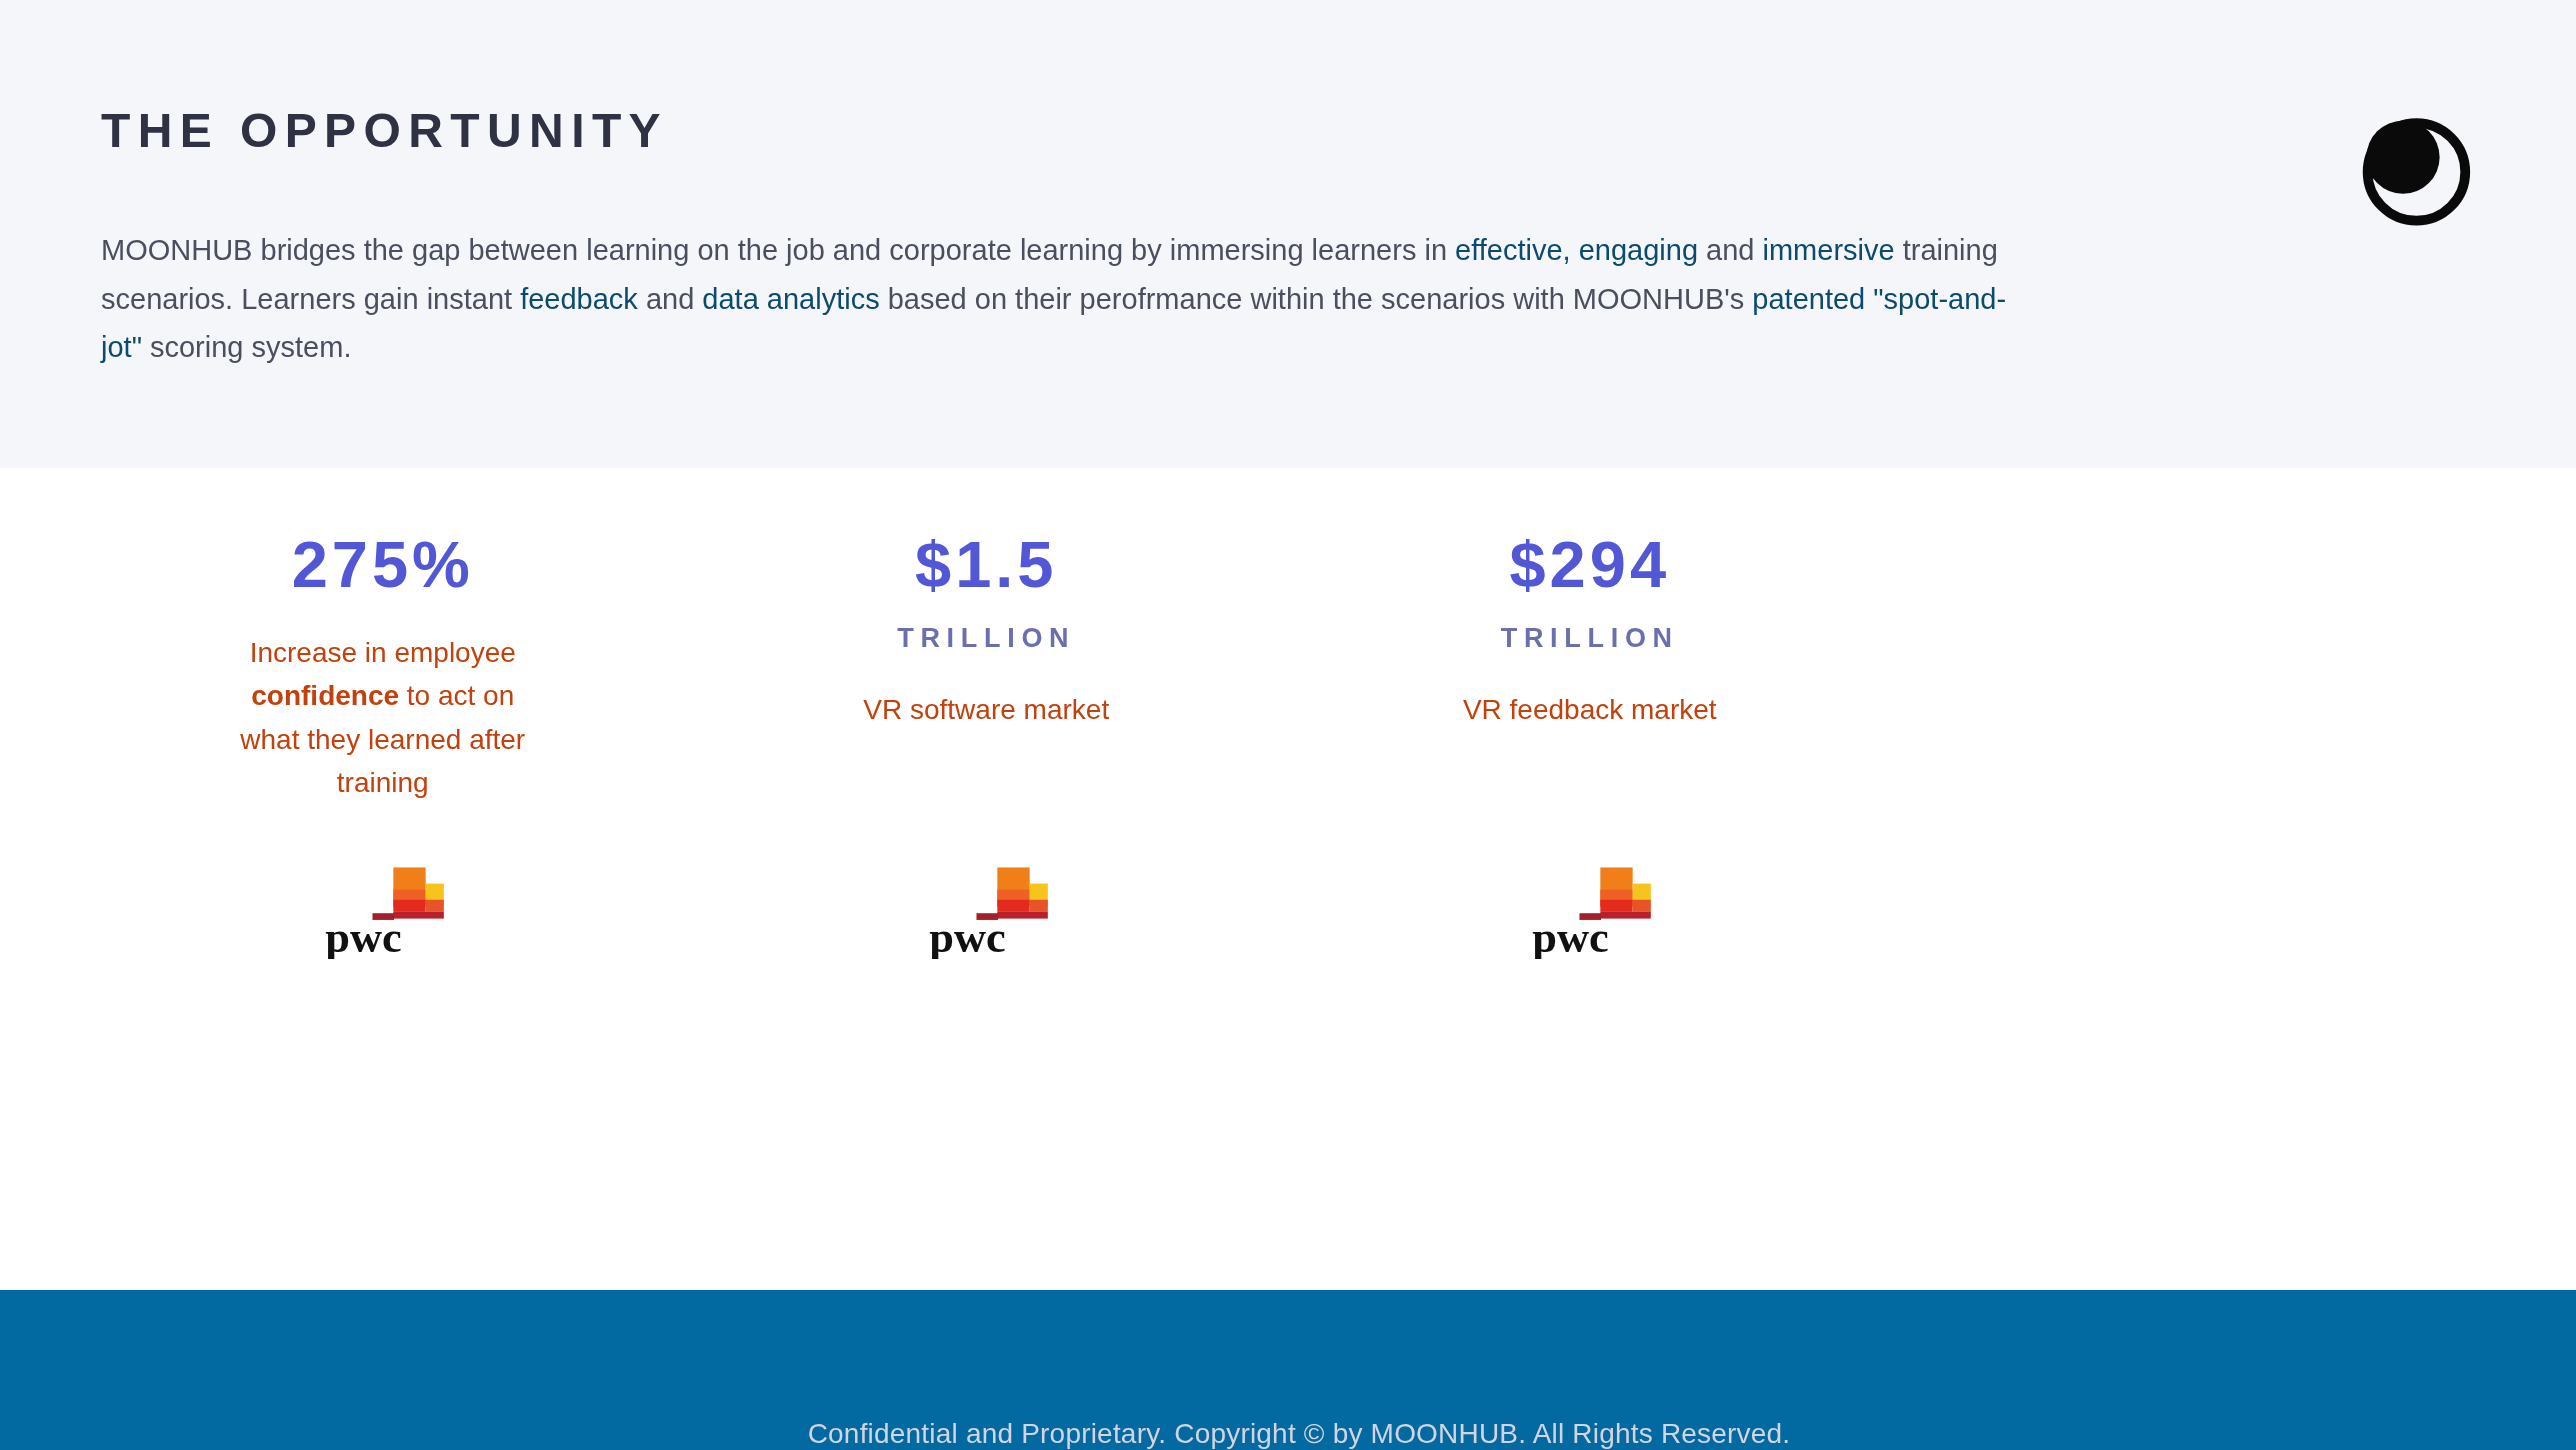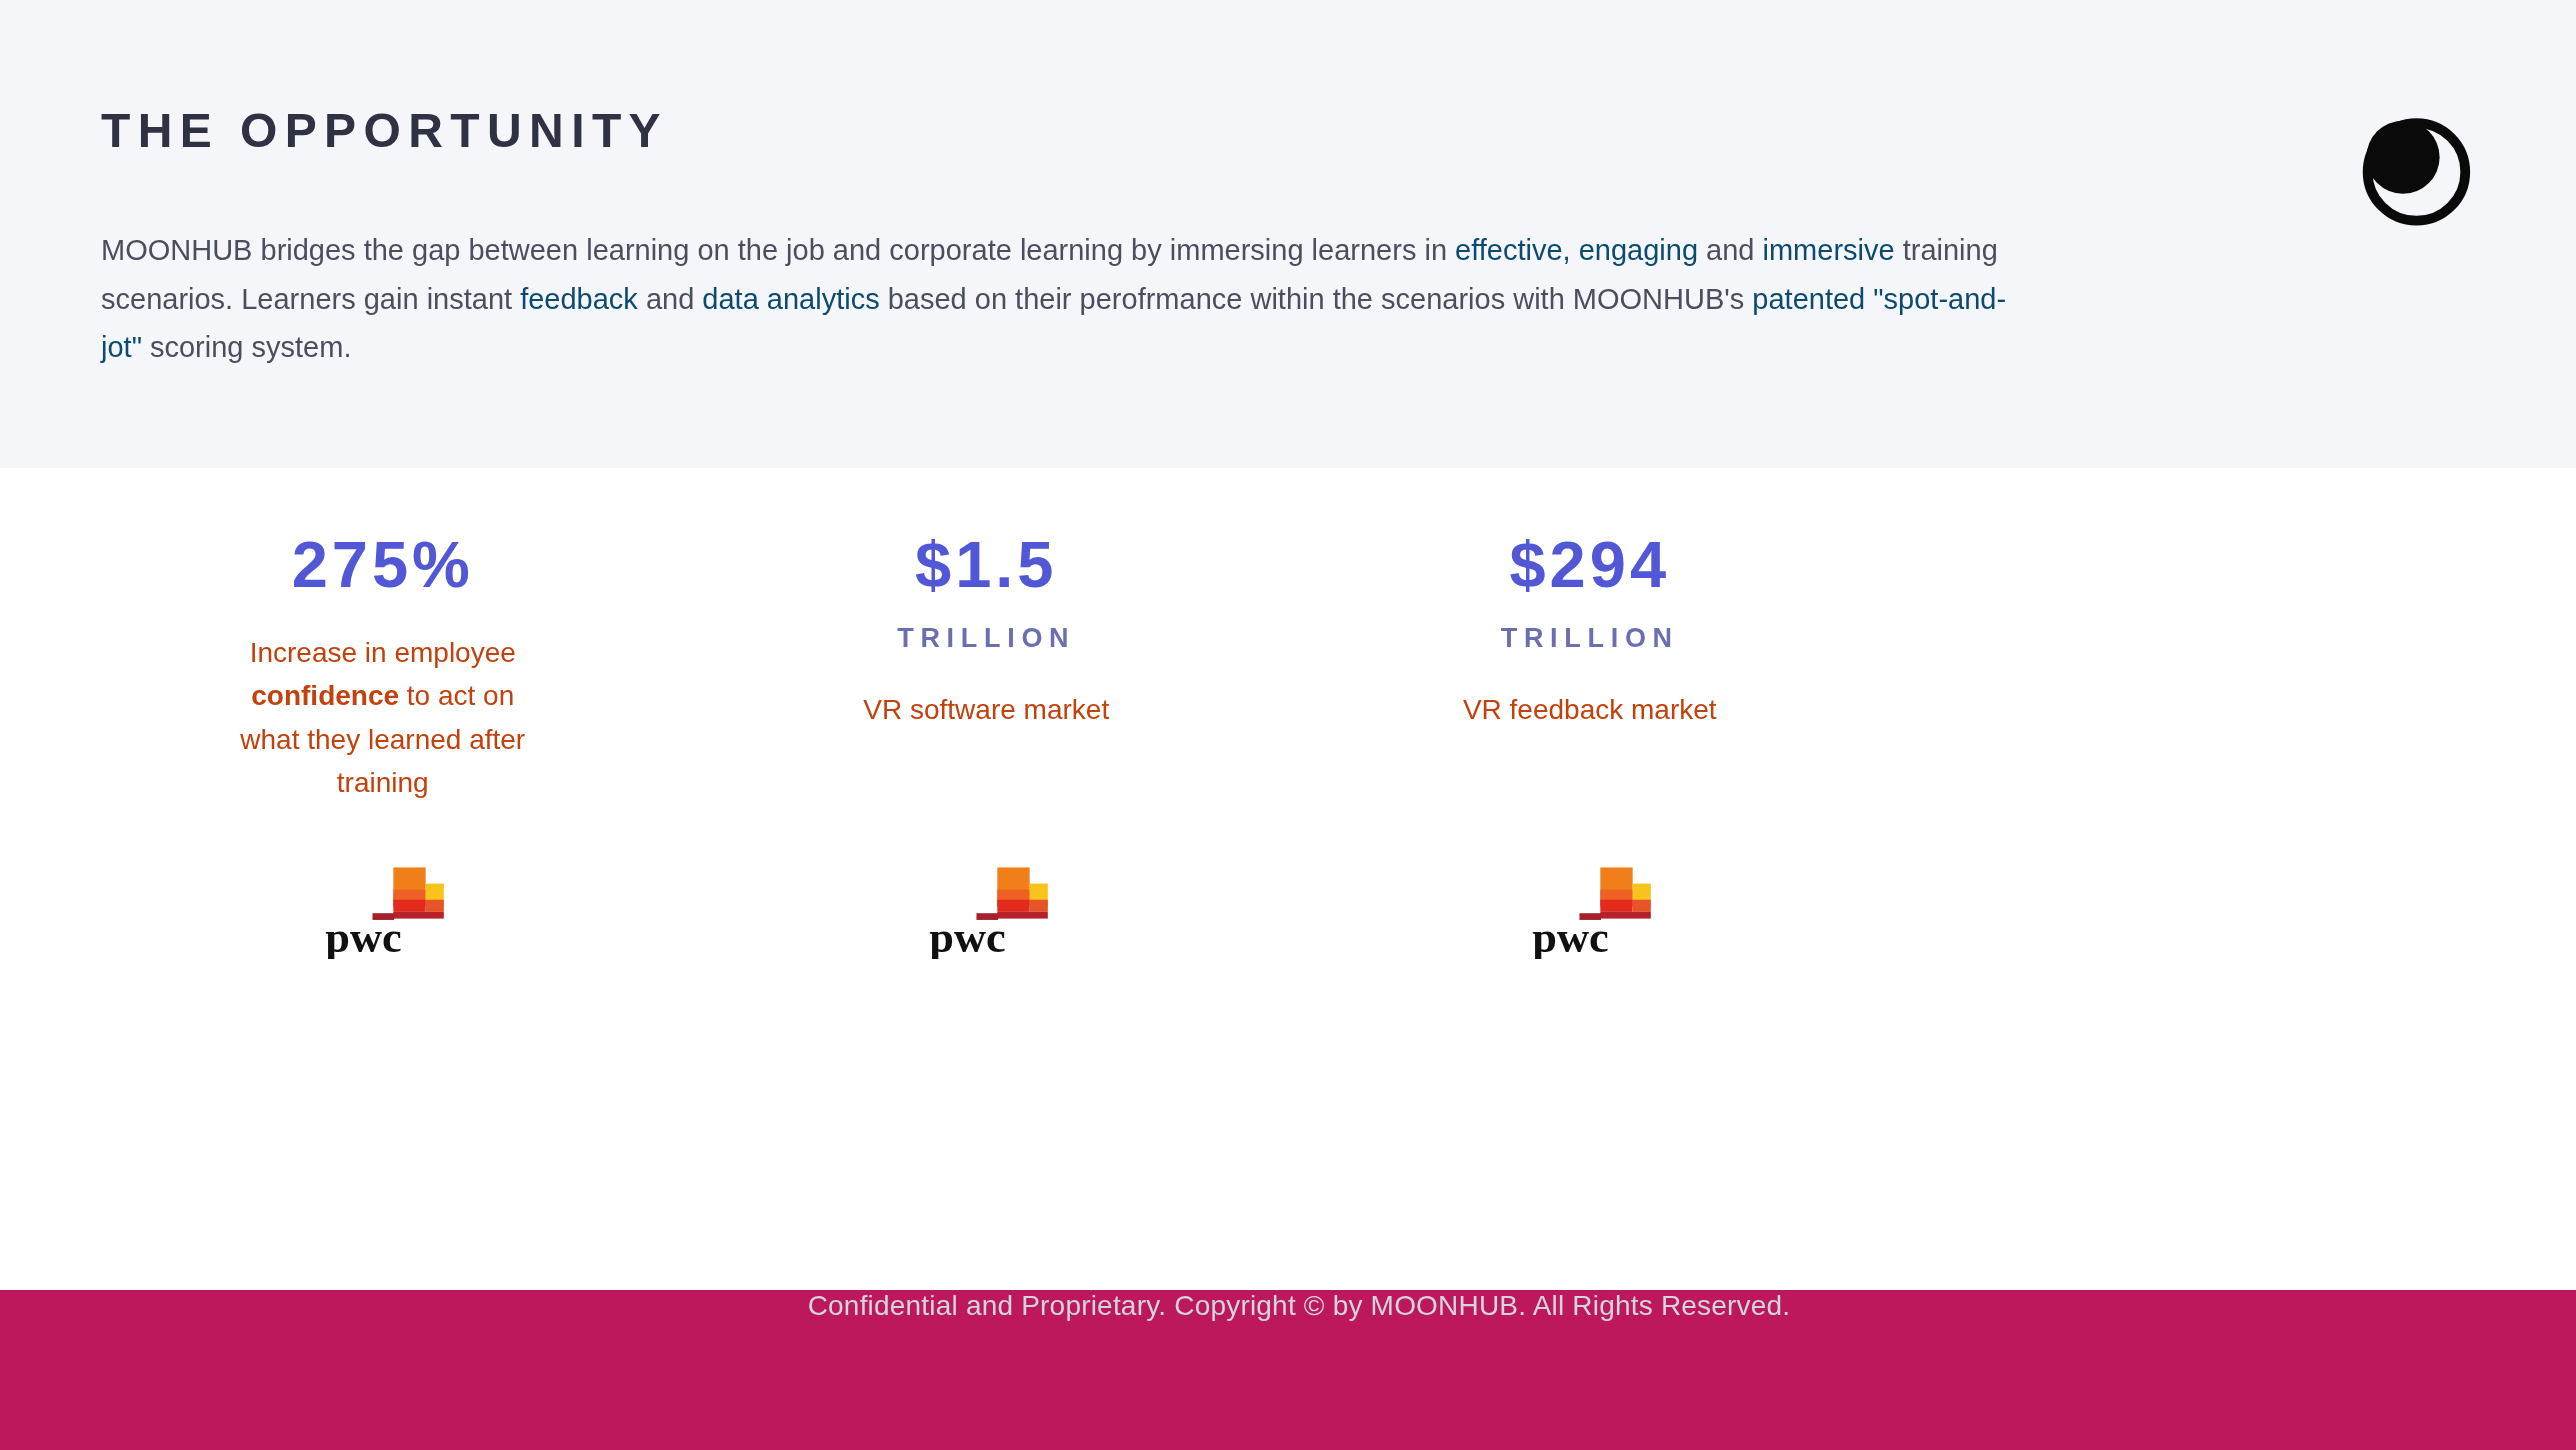--- a/index.html
+++ b/index.html
@@ -128,23 +128,23 @@
   .col-1 .stat-logo-slot { padding-top:27px; }
 
   
   .pwc-logo { width:138px; height:101px; display:block; }
   
   .maryville-logo { width:188px; height:111px; display:block; }
 
   
   .footer-band {
     flex:1 1 auto;
-    background:#be185d;
-    display:flex;
-    align-items:flex-start;
+    background:#0369a1;
+    display:flex;
+    align-items:flex-end;
     justify-content:center;
     padding-left:22px;
   }
   .footer-text {
     font-size:28px;
     color:#d2d5df;
     font-weight:400;
     letter-spacing:0.2px;
   }
 </style>

